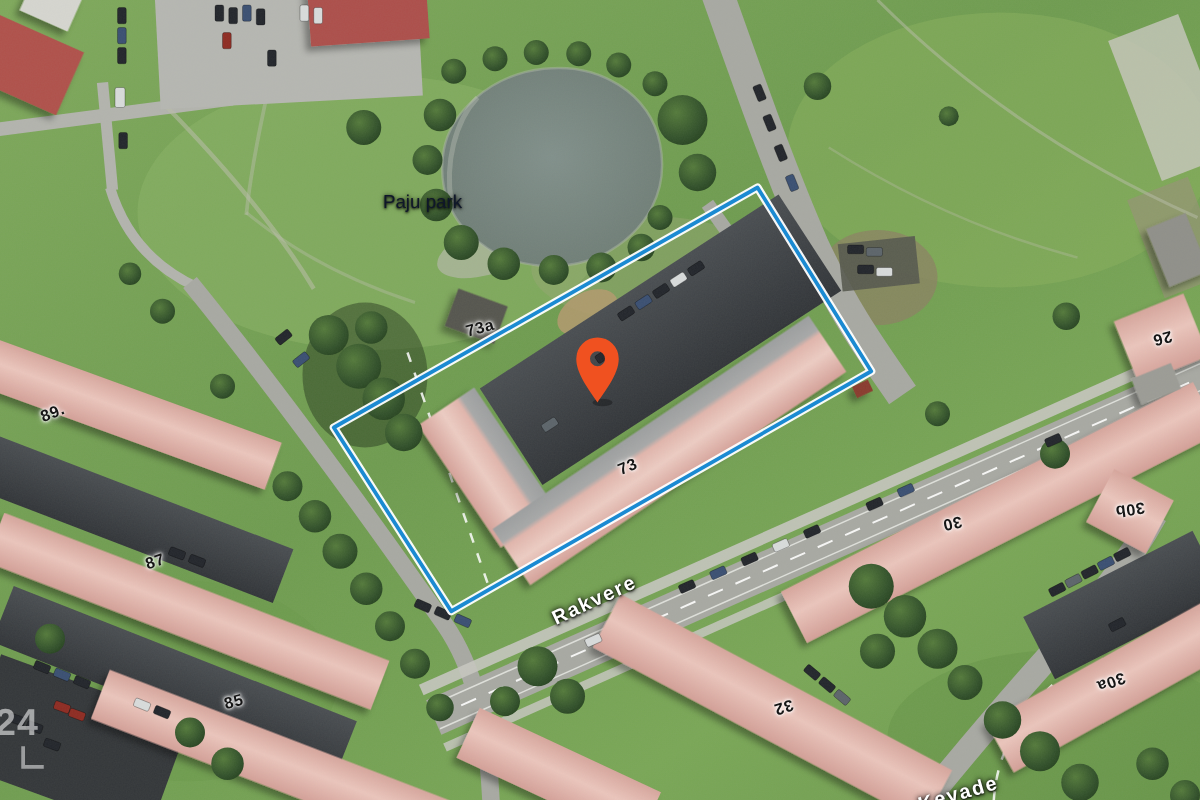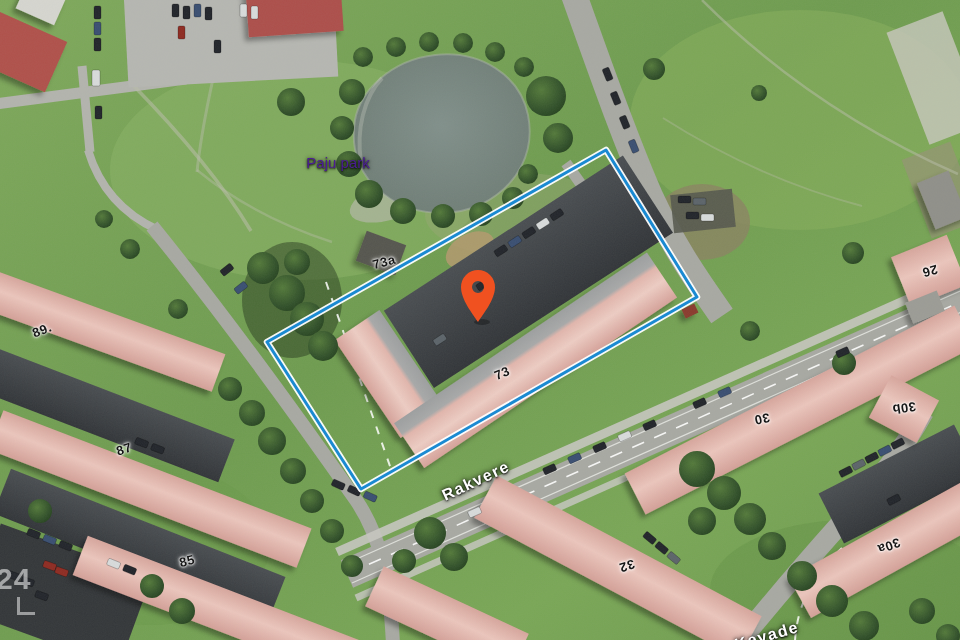--- a/index.html
+++ b/index.html
@@ -1,20 +1,20 @@
 <!DOCTYPE html>
 <html><head>
 <meta charset="utf-8">
 <style>
   html,body{margin:0;padding:0;background:#222}
   .stage{position:relative;width:960px;height:640px;overflow:hidden;background:#76a254;
          font-family:"Liberation Sans",sans-serif}
   .stage>svg{position:absolute;left:0;top:0}
   .lbl{position:absolute;white-space:nowrap;transform:translate(-50%,-50%) rotate(var(--r,0deg))}
-  .place{color:#4c1d95;font-size:15px;text-shadow:0 1px 2px rgba(0,0,0,.9),0 0 4px rgba(0,0,0,.65)}
+  .place{color:#0f172a;font-size:15px;text-shadow:0 1px 2px rgba(0,0,0,.9),0 0 4px rgba(0,0,0,.65)}
   .street{color:#fff;font-size:16px;font-weight:700;letter-spacing:1.5px;
           text-shadow:0 1px 2px rgba(0,0,0,.95),0 0 4px rgba(0,0,0,.8),0 0 6px rgba(0,0,0,.5)}
   .num{color:#161616;font-size:13px;font-weight:700;letter-spacing:.5px;
        text-shadow:0 0 2px #fff,0 0 3px #fff,0 0 5px rgba(255,255,255,.9)}
   .wm{position:absolute;left:-4px;top:564px;color:rgba(255,255,255,.55);
       font-size:30px;font-weight:700;line-height:1;letter-spacing:1px}
   .wm .br{display:block;width:15px;height:15px;margin:3px 0 0 21px;
       border-left:3px solid rgba(255,255,255,.5);border-bottom:3px solid rgba(255,255,255,.5)}
   .tr{fill:url(#tg)}
   .car{stroke:rgba(0,0,0,.45);stroke-width:.5}

